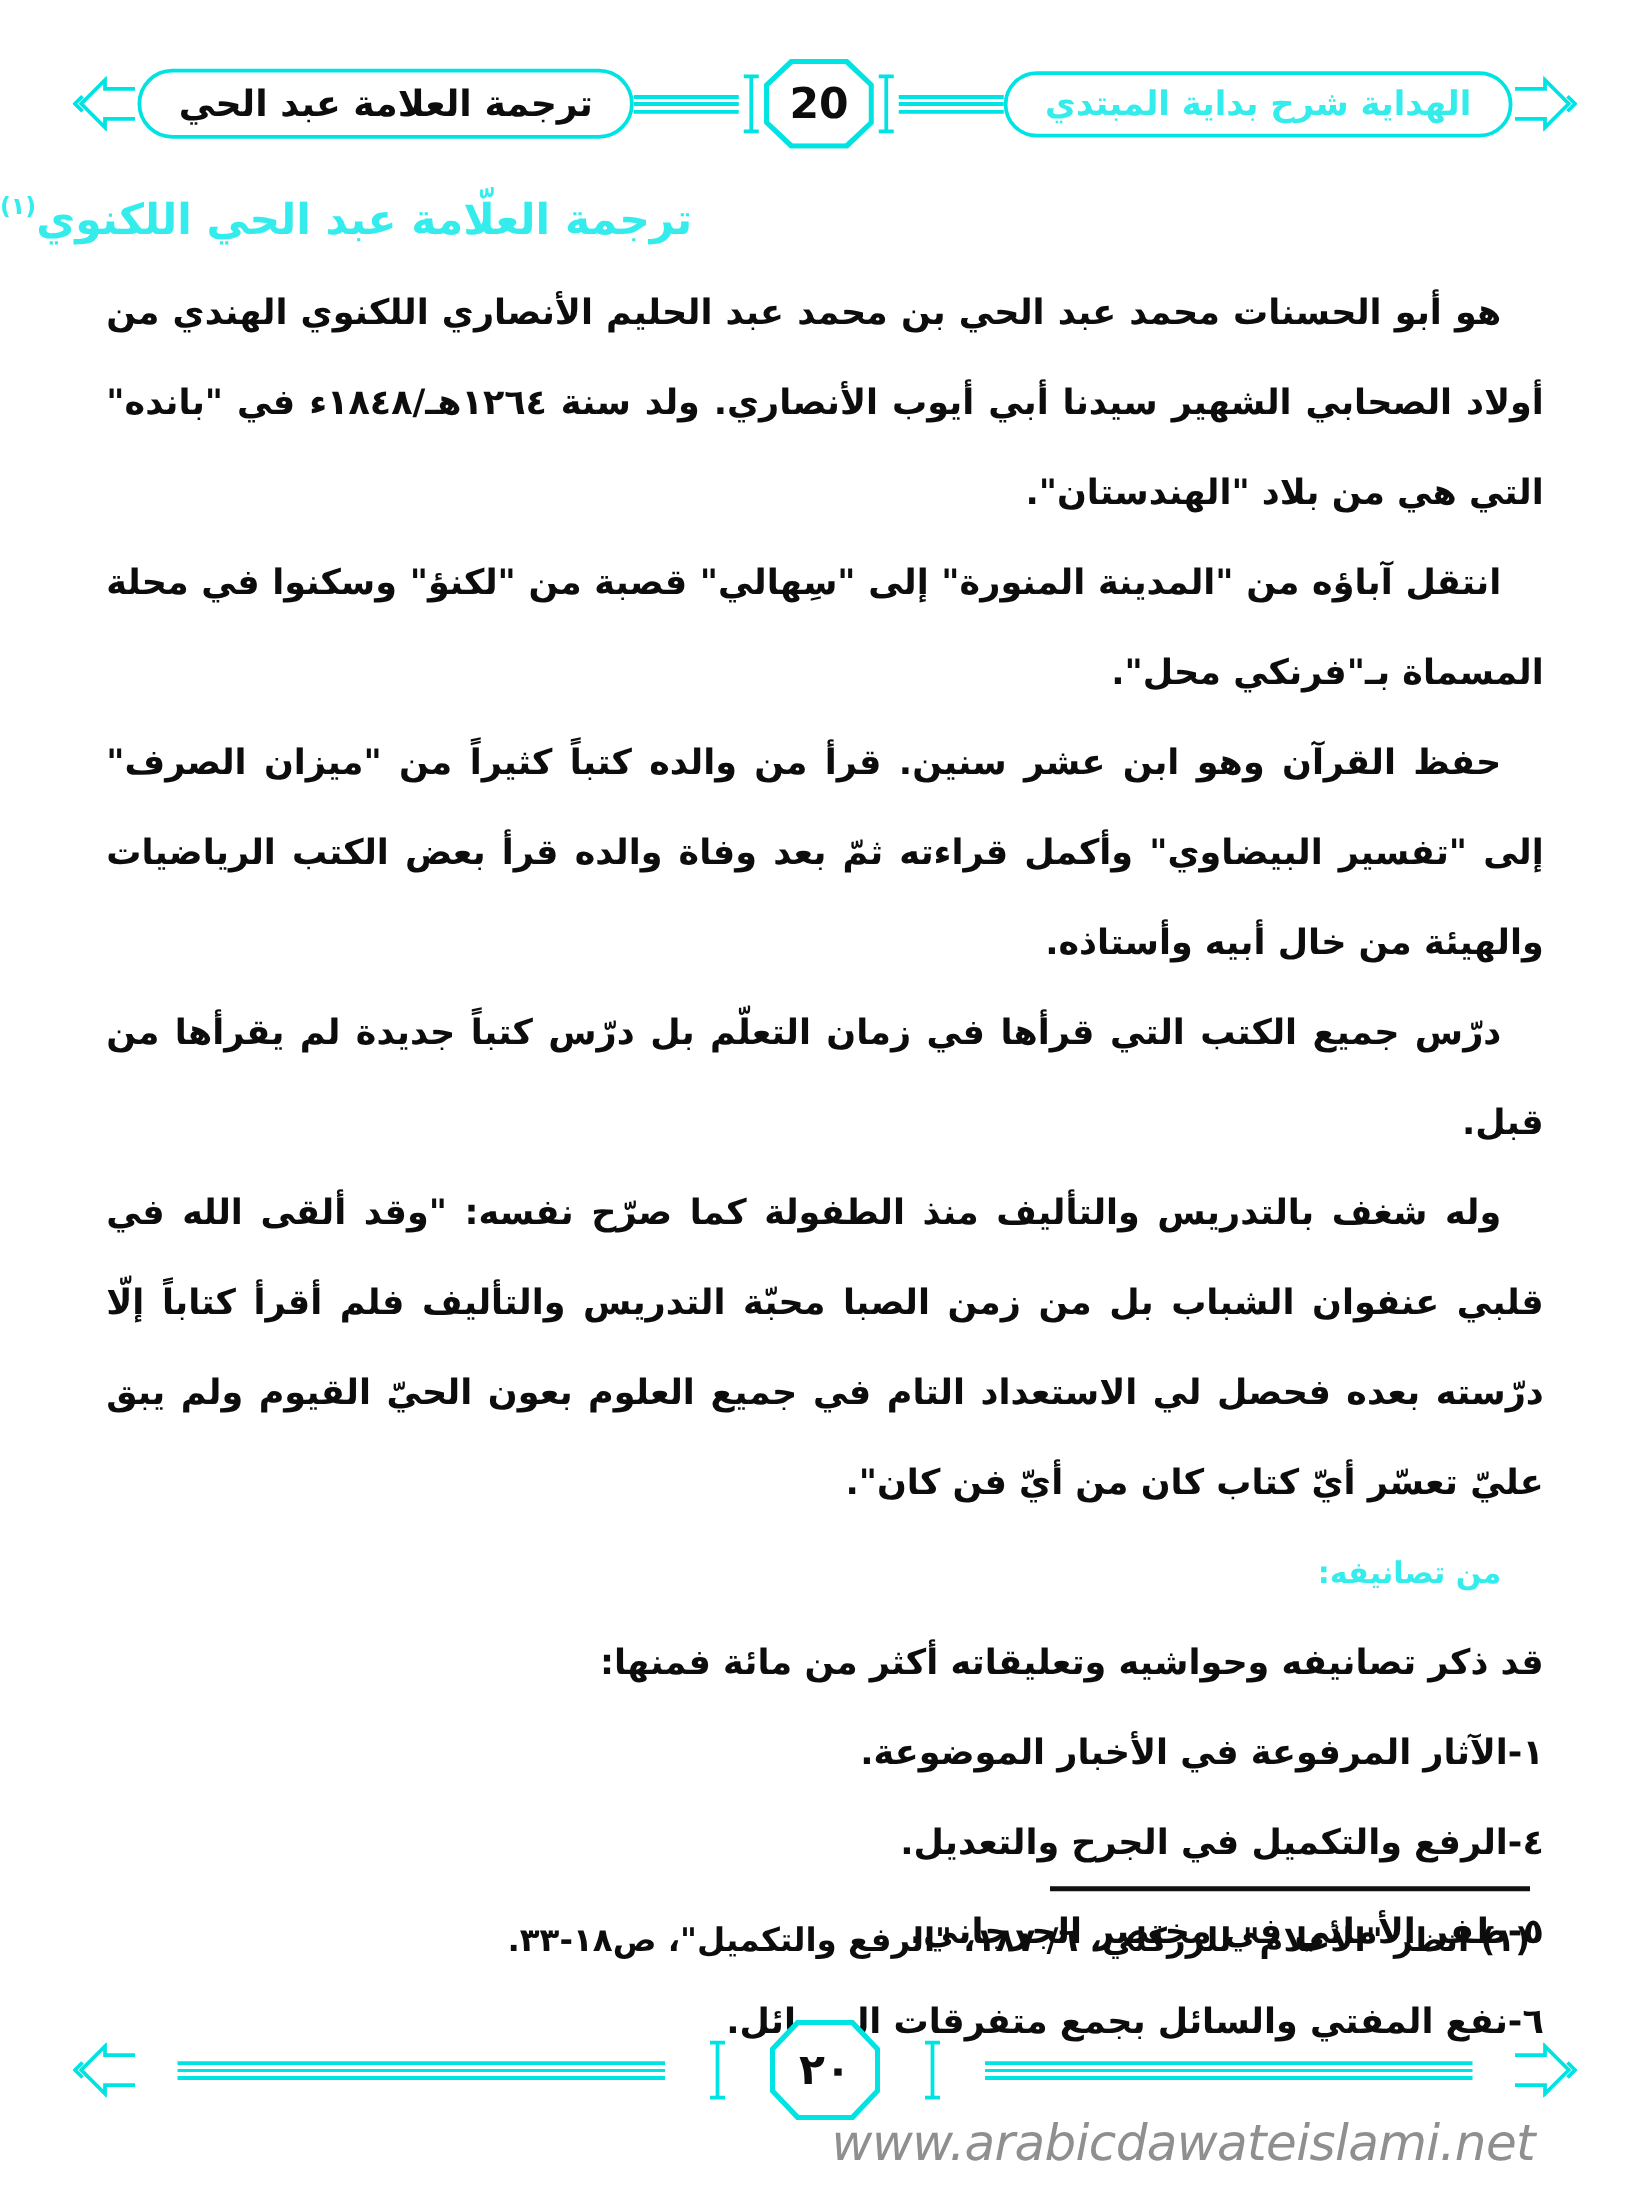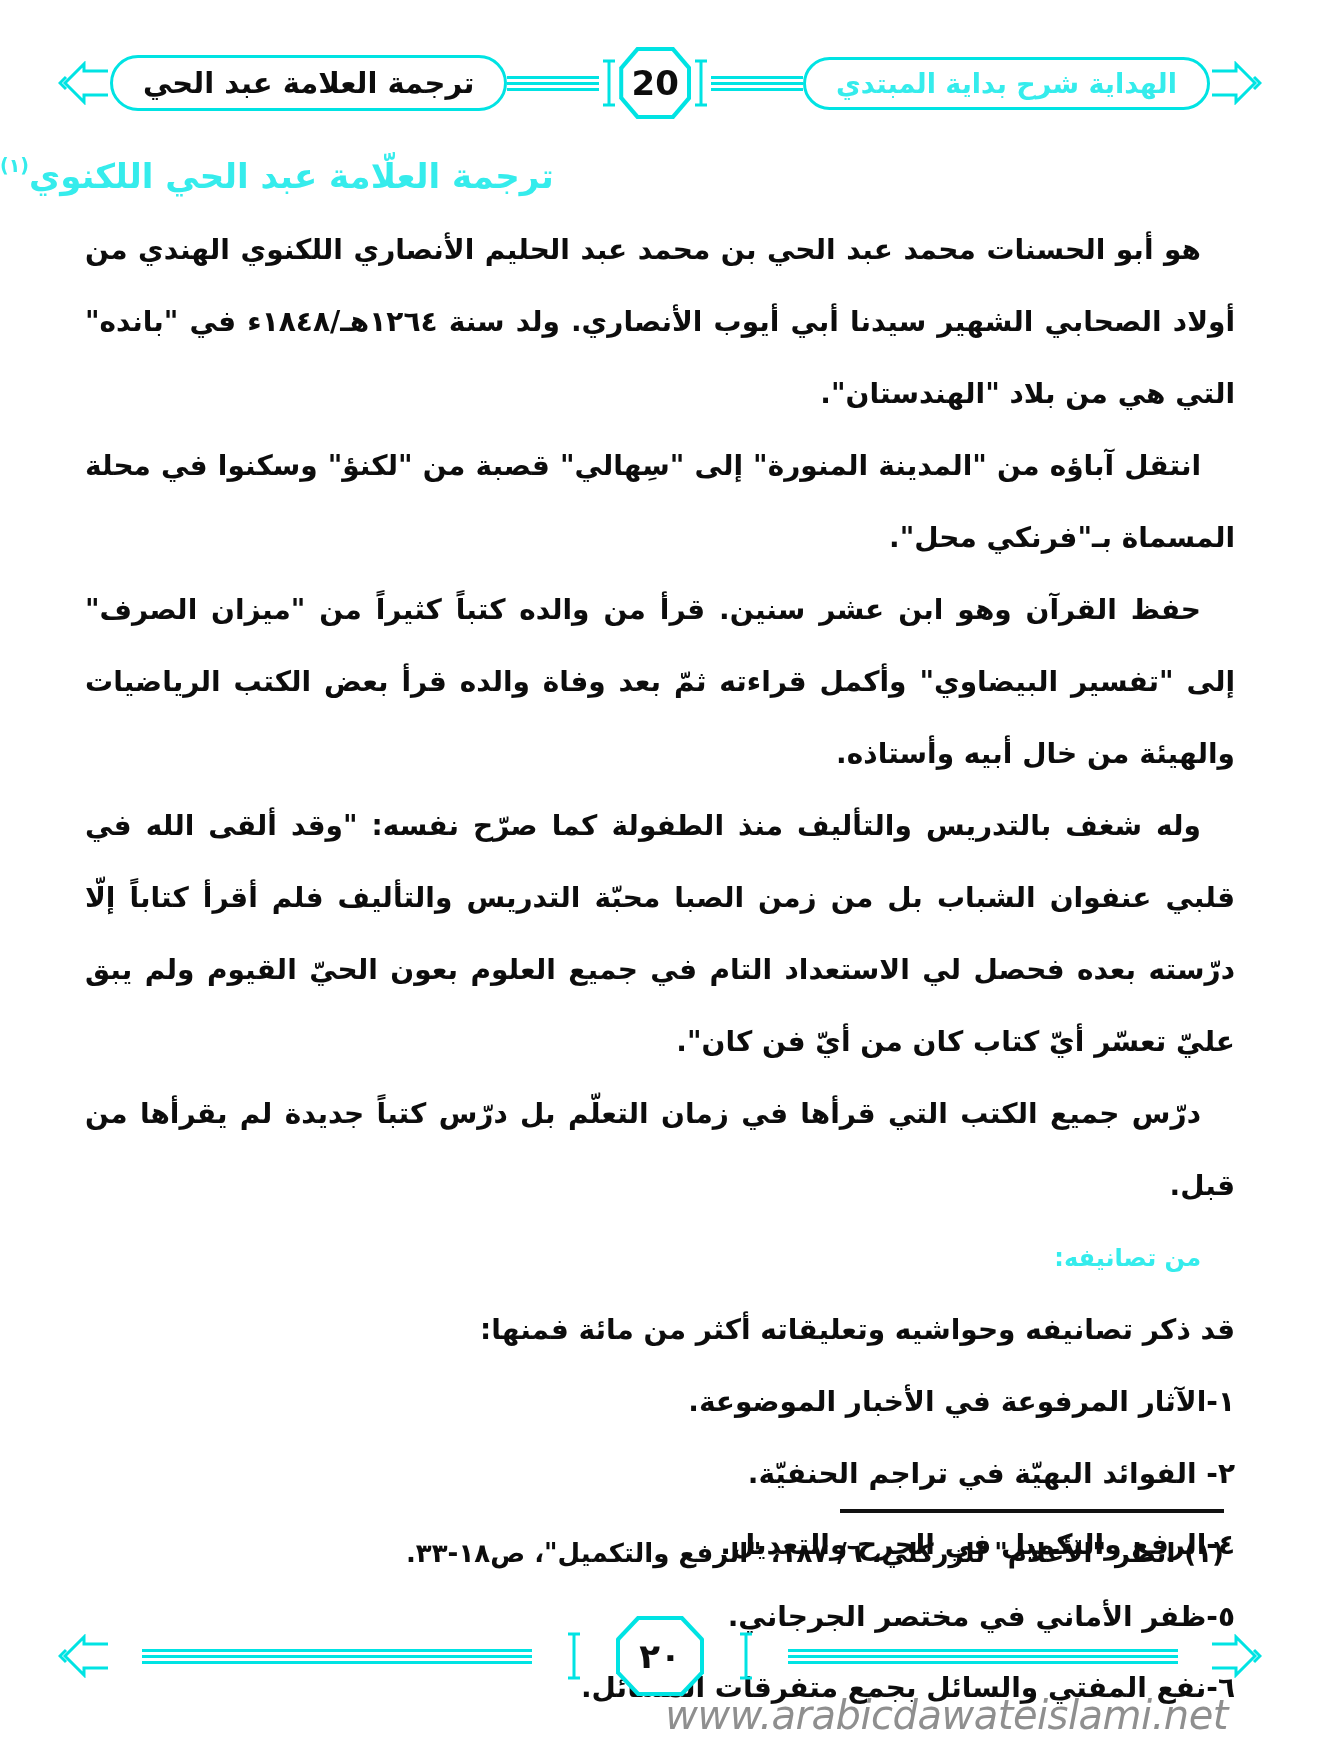--- a/index.html
+++ b/index.html
@@ -24,21 +24,21 @@
   .rule{flex:1;height:15px;min-width:30px;
     background:repeating-linear-gradient(to bottom,var(--cyan) 0 3px,transparent 3px 6px);}
   .cartouche{
     border:3px solid var(--cyan);border-radius:40px;background:#fff;
     padding:8px 30px;white-space:nowrap;direction:rtl;
     display:flex;align-items:center;justify-content:center;
   }
   .cartouche .label{font-weight:bold;font-size:29px;color:var(--ink);}
   .cartouche.calli .label{color:var(--cyan-text);font-size:27px;letter-spacing:-1px;}
   .octagon{
-    position:relative;width:72px;height:72px;background:var(--cyan);
+    position:relative;width:88px;height:72px;background:var(--cyan);
     clip-path:polygon(24% 0,76% 0,100% 28%,100% 72%,76% 100%,24% 100%,0 72%,0 28%);
     flex:0 0 auto;
   }
   .octagon .inner{
     position:absolute;inset:4px;background:#fff;
     clip-path:polygon(24% 0,76% 0,100% 28%,100% 72%,76% 100%,24% 100%,0 72%,0 28%);
     display:flex;align-items:center;justify-content:center;
     font-size:34px;font-weight:bold;color:var(--ink);
   }
   .band.bottom .octagon{width:88px;height:80px;}
@@ -123,27 +123,26 @@
   </div>
 
   <div class="doc-title">
     <span>ترجمة العلّامة عبد الحي اللكنوي</span><sup>(١)</sup>
   </div>
 
   <div class="content">
     <p>هو أبو الحسنات محمد عبد الحي بن محمد عبد الحليم الأنصاري اللكنوي الهندي من أولاد الصحابي الشهير سيدنا أبي أيوب الأنصاري. ولد سنة ١٢٦٤هـ/١٨٤٨ء في "بانده" التي هي من بلاد "الهندستان".</p>
     <p>انتقل آباؤه من "المدينة المنورة" إلى "سِهالي" قصبة من "لكنؤ" وسكنوا في محلة المسماة بـ"فرنكي محل".</p>
     <p>حفظ القرآن وهو ابن عشر سنين. قرأ من والده كتباً كثيراً من "ميزان الصرف" إلى "تفسير البيضاوي" وأكمل قراءته ثمّ بعد وفاة والده قرأ بعض الكتب الرياضيات والهيئة من خال أبيه وأستاذه.</p>
+    <p>درّس جميع الكتب التي قرأها في زمان التعلّم بل درّس كتباً جديدة لم يقرأها من قبل.</p>
     <p>وله شغف بالتدريس والتأليف منذ الطفولة كما صرّح نفسه: "وقد ألقى الله في قلبي عنفوان الشباب بل من زمن الصبا محبّة التدريس والتأليف فلم أقرأ كتاباً إلّا درّسته بعده فحصل لي الاستعداد التام في جميع العلوم بعون الحيّ القيوم ولم يبق عليّ تعسّر أيّ كتاب كان من أيّ فن كان".</p>
-    <p>درّس جميع الكتب التي قرأها في زمان التعلّم بل درّس كتباً جديدة لم يقرأها من قبل.</p>
     <p class="section-heading">من تصانيفه:</p>
     <p class="no-indent">قد ذكر تصانيفه وحواشيه وتعليقاته أكثر من مائة فمنها:</p>
     <ul class="works">
       <li>١-الآثار المرفوعة في الأخبار الموضوعة.</li>
-      <li>٢- الفوائد البهيّة في تراجم الحنفيّة.</li>
       <li>٤-الرفع والتكميل في الجرح والتعديل.</li>
       <li>٥-ظفر الأماني في مختصر الجرجاني.</li>
       <li>٦-نفع المفتي والسائل بجمع متفرقات المسائل.</li>
 
     </ul>
   </div>
 
   <div class="footnote-sep"></div>
   <div class="footnote">(١) انظر "الأعلام" للزركلي، ٦/ ١٨٧، "الرفع والتكميل"، ص١٨-٣٣.</div>
 

